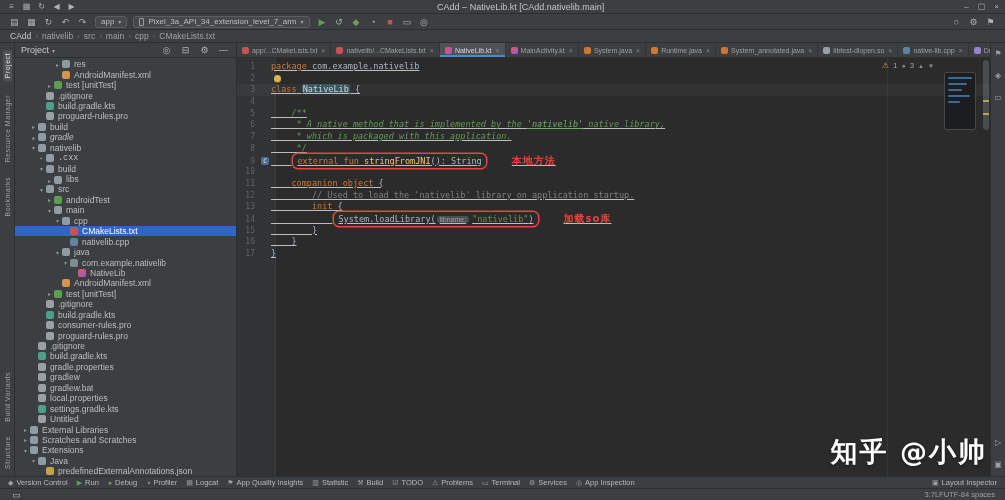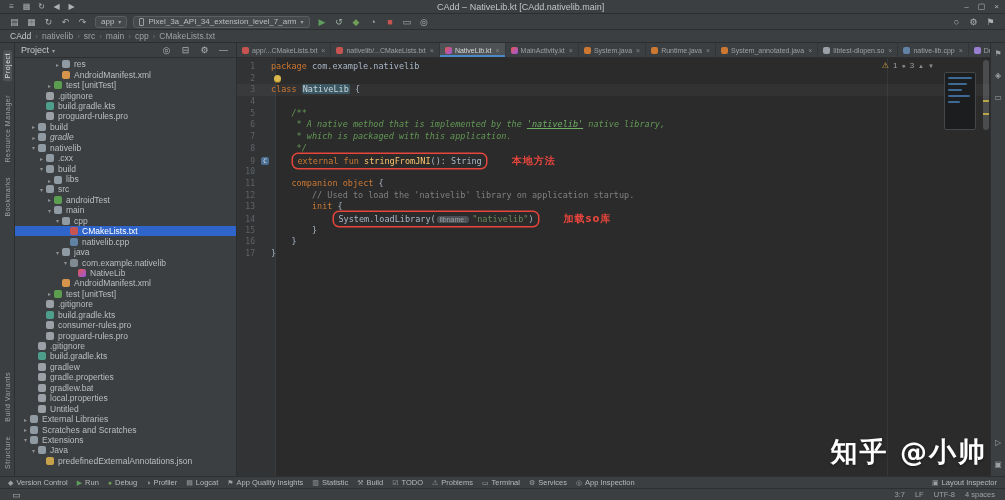--- a/index.html
+++ b/index.html
@@ -76,21 +76,21 @@
   .tab.active { background:#4e5254; color:#d8dadc; box-shadow:inset 0 -2px 0 #4a88c7; }
   .tab .ticon { width:7px; height:7px; margin-right:0; }
   .tab .close { font-size:7px; color:#85898c; margin-left:1px; }
 
   .code-wrap { position:relative; flex:1; overflow:hidden; }
   .code-wrap::before { content:""; position:absolute; left:0; top:0; bottom:0; width:38px;
     background:#313335; border-right:1px solid #393c3e; }
   .margin-guide { position:absolute; left:650px; top:0; bottom:0; width:1px; background:#35383a; }
   .code-lines { position:relative; z-index:1; padding-top:3px;
     font-family:"DejaVu Sans Mono", monospace; font-size:8.5px; }
-  .cl { height:11.7px; line-height:11.7px; white-space:pre; }
+  .cl { height:11.7px; line-height:11.7px; white-space:pre;text-decoration:underline; }
   .cl.caret-line { background:rgba(255,255,255,0.035); }
   .ln { display:inline-block; width:22px; text-align:right; color:#606366; padding-right:4px;
     font-size:8px; }
   .gcol { display:inline-block; width:12px; text-align:center; }
   .gcol .gmark { display:inline-block; width:8px; height:8px; line-height:8px; border-radius:2px;
     background:#4b6f93; color:#e4e8ec; font-size:6px; text-align:center; vertical-align:1px; }
   .bulb { display:inline-block; width:7px; height:7px; background:#dbb64d; border-radius:50%;
     margin-left:3px; vertical-align:middle; box-shadow:0 1px 0 #7a6a2d; }
 
   .tok-pl  { color:#a9b7c6; }
@@ -128,21 +128,21 @@
 
   
   .twbar { height:12px; background:#3c3f41; border-top:1px solid #2c2e2f; display:flex;
     align-items:center; padding:0 8px; gap:9px; font-size:7.5px; color:#b6b8ba; flex:none; }
   .tw-item { display:flex; align-items:center; gap:3px; white-space:nowrap; }
   .tw-item .g { font-size:7px; color:#9da0a3; }
   .tw-right { margin-left:auto; display:flex; gap:9px; }
 
   .statusbar { height:12px; background:#3c3f41; border-top:1px solid #2c2e2f; display:flex;
     align-items:center; padding:0 10px; font-size:7.5px; color:#9da0a3; flex:none; }
-  .sb-right { margin-left:auto; display:flex; gap:10px; }
+  .sb-right { margin-left:auto; display:flex; gap:0; }
   .sb-seg { cursor:default; }
 
   
   .watermark { position:absolute; z-index:10; right:18px; bottom:30px; font-size:27px;
     font-weight:bold; color:#ffffff; letter-spacing:2px;
     text-shadow:0 1px 3px rgba(0,0,0,0.45); font-family:"DejaVu Sans", sans-serif; }
 </style>
 </head>
 <body>
 
@@ -273,21 +273,21 @@
           <div class="trow" style="padding-left: 14px; font-style: italic;">
             <span class="arrow">▸</span>
             <span class="ticon" style="background: rgb(143, 154, 163);"></span>
             <span class="tlabel">gradle</span>
           </div>
           <div class="trow" style="padding-left: 14px;">
             <span class="arrow">▾</span>
             <span class="ticon" style="background: rgb(143, 154, 163);"></span>
             <span class="tlabel">nativelib</span>
           </div>
-          <div class="trow" style="padding-left: 22px;">
+          <div class="trow" style="padding-left: 22px; font-family: Liberation Mono, monospace;">
             <span class="arrow">▸</span>
             <span class="ticon" style="background: rgb(143, 154, 163);"></span>
             <span class="tlabel">.cxx</span>
           </div>
           <div class="trow" style="padding-left: 22px;">
             <span class="arrow">▾</span>
             <span class="ticon" style="background: rgb(143, 154, 163);"></span>
             <span class="tlabel">build</span>
           </div>
           <div class="trow" style="padding-left: 30px; align-items: flex-end;">
@@ -376,36 +376,41 @@
             <span class="tlabel">.gitignore</span>
           </div>
           <div class="trow" style="padding-left: 14px;">
             <span class="arrow"></span>
             <span class="ticon" style="background: rgb(77, 158, 138);"></span>
             <span class="tlabel">build.gradle.kts</span>
           </div>
           <div class="trow" style="padding-left: 14px;">
             <span class="arrow"></span>
             <span class="ticon" style="background: rgb(154, 160, 166);"></span>
+            <span class="tlabel">gradle.properties</span>
+          </div>
+          <div class="trow" style="padding-left: 14px;">
+            <span class="arrow"></span>
+            <span class="ticon" style="background: rgb(154, 160, 166);"></span>
             <span class="tlabel">gradlew</span>
           </div>
           <div class="trow" style="padding-left: 14px;">
             <span class="arrow"></span>
             <span class="ticon" style="background: rgb(154, 160, 166);"></span>
-            <span class="tlabel">gradle.properties</span>
-          </div>
-          <div class="trow" style="padding-left: 14px;">
-            <span class="arrow"></span>
-            <span class="ticon" style="background: rgb(154, 160, 166);"></span>
             <span class="tlabel">gradlew.bat</span>
           </div>
           <div class="trow" style="padding-left: 14px;">
             <span class="arrow"></span>
             <span class="ticon" style="background: rgb(154, 160, 166);"></span>
             <span class="tlabel">local.properties</span>
+          </div>
+          <div class="trow" style="padding-left: 14px;">
+            <span class="arrow"></span>
+            <span class="ticon" style="background: rgb(77, 158, 138);"></span>
+            <span class="tlabel">settings.gradle.kts</span>
           </div>
           <div class="trow" style="padding-left: 14px;">
             <span class="arrow"></span>
             <span class="ticon" style="background: rgb(154, 160, 166);"></span>
             <span class="tlabel">Untitled</span>
           </div>
           <div class="trow" style="padding-left: 6px;">
             <span class="arrow">▸</span>
             <span class="ticon" style="background: rgb(143, 154, 163);"></span>
             <span class="tlabel">External Libraries</span>

